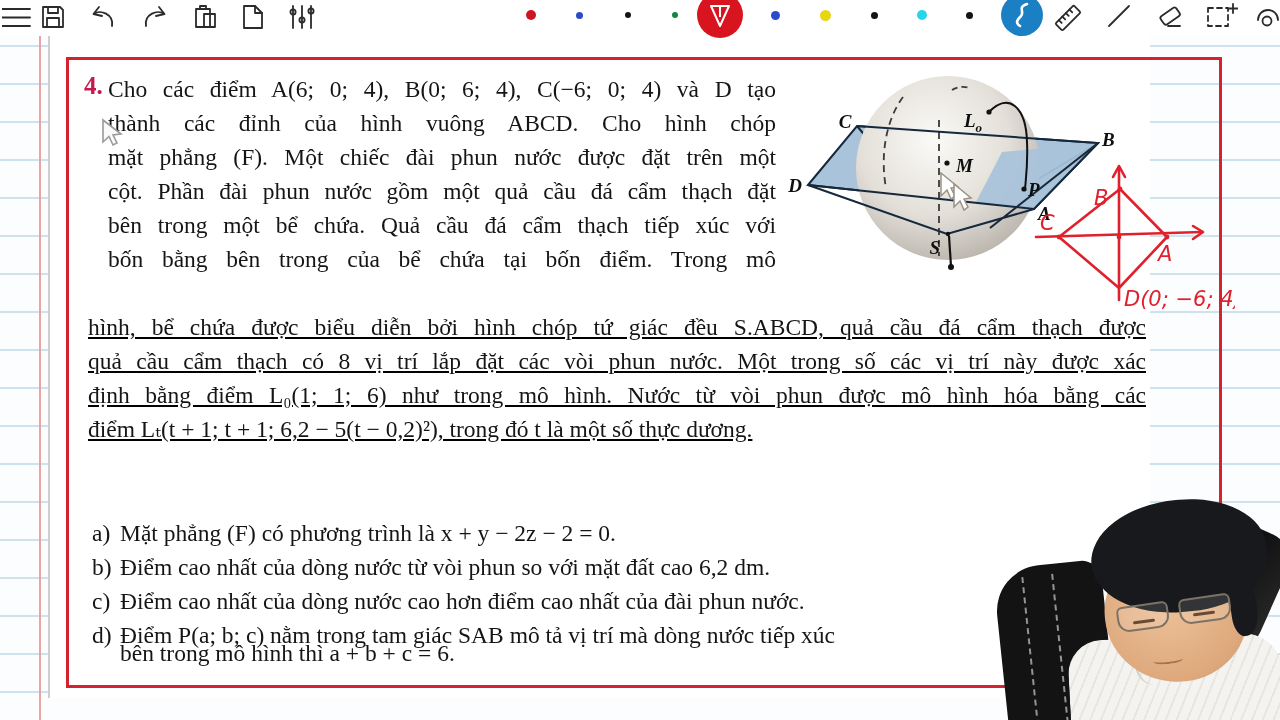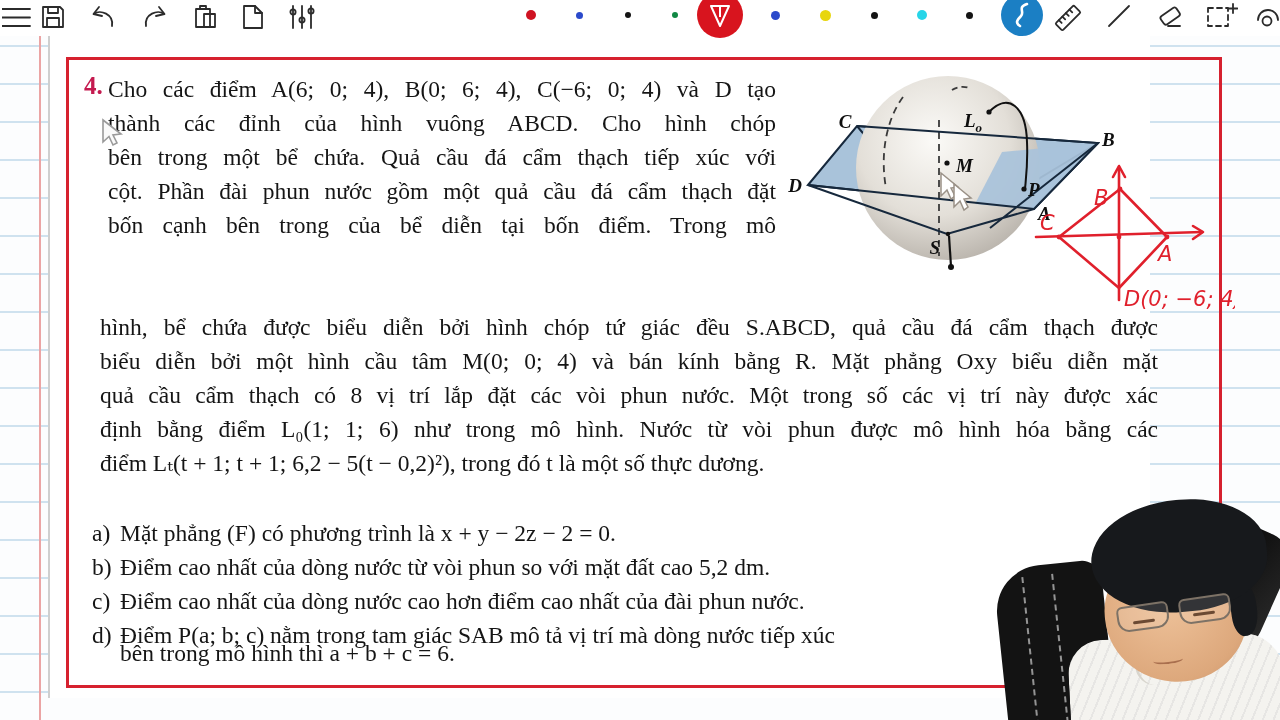--- a/index.html
+++ b/index.html
@@ -21,21 +21,21 @@
   .dot { position:absolute; border-radius:50%; }
   .roundbtn { position:absolute; border-radius:50%; display:flex; align-items:center; justify-content:center; }
   
   #sheet { position:absolute; left:48px; top:36px; width:1102px; height:662px; background:#fff; border-left:2px solid #cfcfcf; z-index:5; }
   #problem-box { position:absolute; left:66px; top:57px; width:1156px; height:631px; border:3px solid #d6212f; z-index:10; background:transparent; }
   
   #qnum { position:absolute; left:84px; top:72px; font-size:25px; font-weight:bold; color:#c41a4f; z-index:15; }
   .tx { color:#151515; font-size:23.5px; line-height:34px; white-space:nowrap; }
   .jline { white-space:normal; text-align:justify; text-align-last:justify; height:34px; overflow:hidden; }
   #para1 { position:absolute; left:108px; top:72px; width:668px; z-index:15; }
-  #para2 { position:absolute; left:100px;  top:310px; width:1058px; z-index:15; }
+  #para2 { position:absolute; left:88px;  top:310px; width:1058px; z-index:15;text-decoration:underline; }
   .itemrow { position:absolute; left:92px; width:1000px; display:flex; z-index:15; }
   .itemrow .lbl { width:28px; flex:0 0 28px; }
   
   #figure-svg { position:absolute; left:780px; top:70px; z-index:20; }
   #sketch-svg { position:absolute; left:1020px; top:150px; z-index:30; }
   #cursor-page { position:absolute; left:100px; top:118px; z-index:55; }
   .figlabel { font-family:"Liberation Serif","DejaVu Serif",serif; font-weight:bold; font-style:italic; font-size:19px; fill:#0e0e0e; }
   .inklabel { font-family:"DejaVu Sans",sans-serif; font-style:italic; font-size:21px; fill:#e0202c; }
   
   #webcam { position:absolute; left:995px; top:498px; width:285px; height:222px; overflow:hidden; z-index:50; }
@@ -160,40 +160,40 @@
 </div>
 
 <div id="sheet"></div>
 <div id="problem-box"></div>
 
 <div id="qnum">4.</div>
 
 <div id="para1">
   <div class="tx jline">Cho các điểm A(6; 0; 4), B(0; 6; 4), C(−6; 0; 4) và D tạo</div>
   <div class="tx jline">thành các đỉnh của hình vuông ABCD. Cho hình chóp</div>
+  <div class="tx jline">mặt phẳng (F). Một chiếc đài phun nước được đặt trên một</div>
+  <div class="tx jline">cột. Phần đài phun nước gồm một quả cầu đá cẩm thạch đặt</div>
   <div class="tx jline">bên trong một bể chứa. Quả cầu đá cẩm thạch tiếp xúc với</div>
-  <div class="tx jline">cột. Phần đài phun nước gồm một quả cầu đá cẩm thạch đặt</div>
-  <div class="tx jline">bốn cạnh bên trong của bể diễn tại bốn điểm. Trong mô</div>
+  <div class="tx jline">bốn bằng bên trong của bể chứa tại bốn điểm. Trong mô</div>
 </div>
 
 <div id="para2">
   <div class="tx jline">hình, bể chứa được biểu diễn bởi hình chóp tứ giác đều S.ABCD, quả cầu đá cẩm thạch được</div>
-  <div class="tx jline">biểu diễn bởi một hình cầu tâm M(0; 0; 4) và bán kính bằng R. Mặt phẳng Oxy biểu diễn mặt</div>
   <div class="tx jline">quả cầu cẩm thạch có 8 vị trí lắp đặt các vòi phun nước. Một trong số các vị trí này được xác</div>
   <div class="tx jline">định bằng điểm L₀(1; 1; 6) như trong mô hình. Nước từ vòi phun được mô hình hóa bằng các</div>
   <div class="tx">điểm Lₜ(t + 1; t + 1; 6,2 − 5(t − 0,2)²), trong đó t là một số thực dương.</div>
 </div>
 
 <div class="itemrow" style="top:516px">
   <span class="tx lbl">a)</span>
   <span class="tx">Mặt phẳng (F) có phương trình là x + y − 2z − 2 = 0.</span>
 </div>
 <div class="itemrow" style="top:550px">
   <span class="tx lbl">b)</span>
-  <span class="tx">Điểm cao nhất của dòng nước từ vòi phun so với mặt đất cao 5,2 dm.</span>
+  <span class="tx">Điểm cao nhất của dòng nước từ vòi phun so với mặt đất cao 6,2 dm.</span>
 </div>
 <div class="itemrow" style="top:584px">
   <span class="tx lbl">c)</span>
   <span class="tx">Điểm cao nhất của dòng nước cao hơn điểm cao nhất của đài phun nước.</span>
 </div>
 <div class="itemrow" style="top:618px">
   <span class="tx lbl">d)</span>
   <span class="tx">Điểm P(a; b; c) nằm trong tam giác SAB mô tả vị trí mà dòng nước tiếp xúc</span>
 </div>
 <div class="itemrow" style="top:636px">

